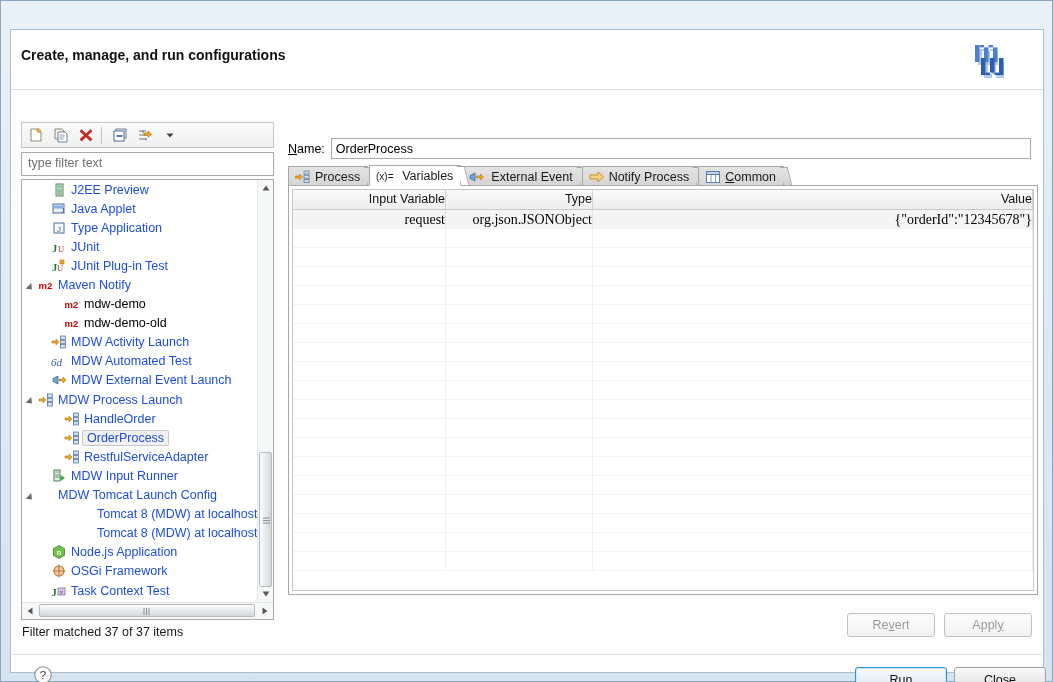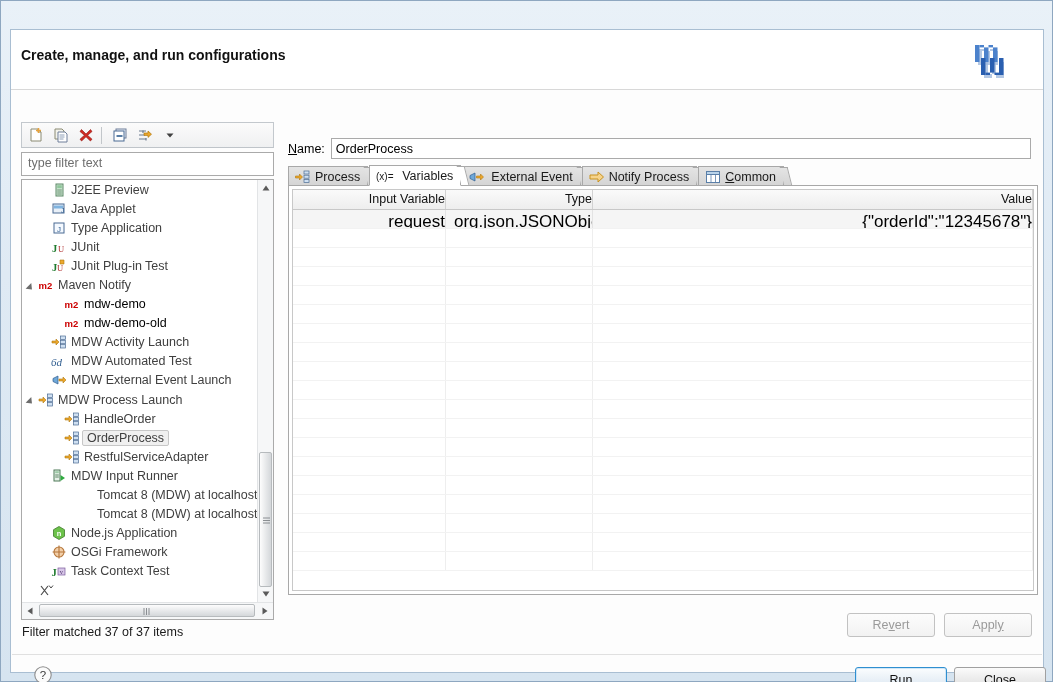--- a/index.html
+++ b/index.html
@@ -108,21 +108,21 @@
     width:11px; height:11px; margin-right:1px; position:relative; flex:0 0 11px;
   }
   .twist.open::before {
     content:""; position:absolute; left:2px; top:3px;
     border-left:5px solid #6d6d6d; border-top:4px solid transparent;
     border-bottom:4px solid transparent;
     transform:rotate(45deg); transform-origin:30% 50%;
   }
   .twist.blank { }
   .ticon { width:17px; height:16px; margin-right:3px; flex:0 0 17px; position:relative; }
-  .tlabel { color:#404040; }
+  .tlabel { color:#1d4ed8; }
   .trow.sel .tlabel { }
   .trow.sel .selbox {
     background:#f0f0f0; border:1px solid #c7c7c7; border-radius:2px;
     padding:0 4px; margin-left:-2px;
   }
   .vscroll {
     position:absolute; right:0; top:0; width:16px; bottom:17px;
     background:#f6f7f8; border-left:1px solid #e2e4e6;
   }
   .vs-up, .vs-dn {
@@ -186,21 +186,21 @@
     border:1px solid #a8a8a8; background:#fff; z-index:1;
   }
   .table { position:absolute; left:3px; top:3px; right:3px; bottom:3px; border:1px solid #c8c8c8; background:#fff; overflow:hidden;text-align:right; }
   .thead { display:flex; height:20px;
     background:linear-gradient(180deg,#fafafa,#eeeeee);
     border-bottom:1px solid #c8c8c8; }
   .th { font-size:12.5px; padding:2px 0 0 8px; border-right:1px solid #d2d2d2; color:#111; }
   .tbody { position:absolute; left:0; right:0; top:20px; bottom:0; }
   .tr { display:flex; height:19px; border-bottom:1px solid #f2f2f2; }
   .tr.data { background:#f5f5f5; }
-  .td { font-size:17px; padding:2px 0 0 8px; border-right:1px solid #eeeeee; overflow:hidden; white-space:nowrap; }
+  .td { font-size:14px; padding:2px 0 0 8px; border-right:1px solid #eeeeee; overflow:hidden; white-space:nowrap;font-family:Liberation Serif, serif; }
   .tr.data .td { border-right:1px solid #e3e3e3; }
   .c1 { width:153px; flex:0 0 153px; }
   .c2 { width:147px; flex:0 0 147px; }
   .c3 { flex:1 1 auto; }
   
   .btn {
     border:1px solid #a0a0a0; border-radius:3px;
     background:linear-gradient(180deg,#fbfbfb,#e9e9e9 55%,#dedede);
     font-size:12.5px; color:#111;
     display:flex; align-items:center; justify-content:center;
@@ -479,20 +479,25 @@
               <span class="ticon">
                 <svg width="16" height="16" viewBox="0 0 16 16">
                   <rect x="3" y="2" width="6" height="11" fill="#e6f0e8" stroke="#4f7a58"></rect>
                   <rect x="4.2" y="3.2" width="3.6" height="2" fill="#9ccaa6"></rect>
                   <path d="M4.2 7 h3.6 M4.2 9 h3.6" stroke="#4f7a58" stroke-width=".9"></path>
                   <path d="M9.5 7 L14 10 L9.5 13z" fill="#2faa3f"></path>
                 </svg>
               </span>
               <span class="tlabel">MDW Input Runner</span>
             </div>
+            <div class="trow" style="padding-left: 4px;">
+              <span class="twist open"></span>
+              <span class="ticon"></span>
+              <span class="tlabel">MDW Tomcat Launch Config</span>
+            </div>
             <div class="trow" style="padding-left: 43px;">
               <span class="twist blank"></span>
               <span class="ticon"></span>
               <span class="tlabel">Tomcat 8 (MDW) at localhost</span>
             </div>
             <div class="trow" style="padding-left: 43px;">
               <span class="twist blank"></span>
               <span class="ticon"></span>
               <span class="tlabel">Tomcat 8 (MDW) at localhost (1)</span>
             </div>

